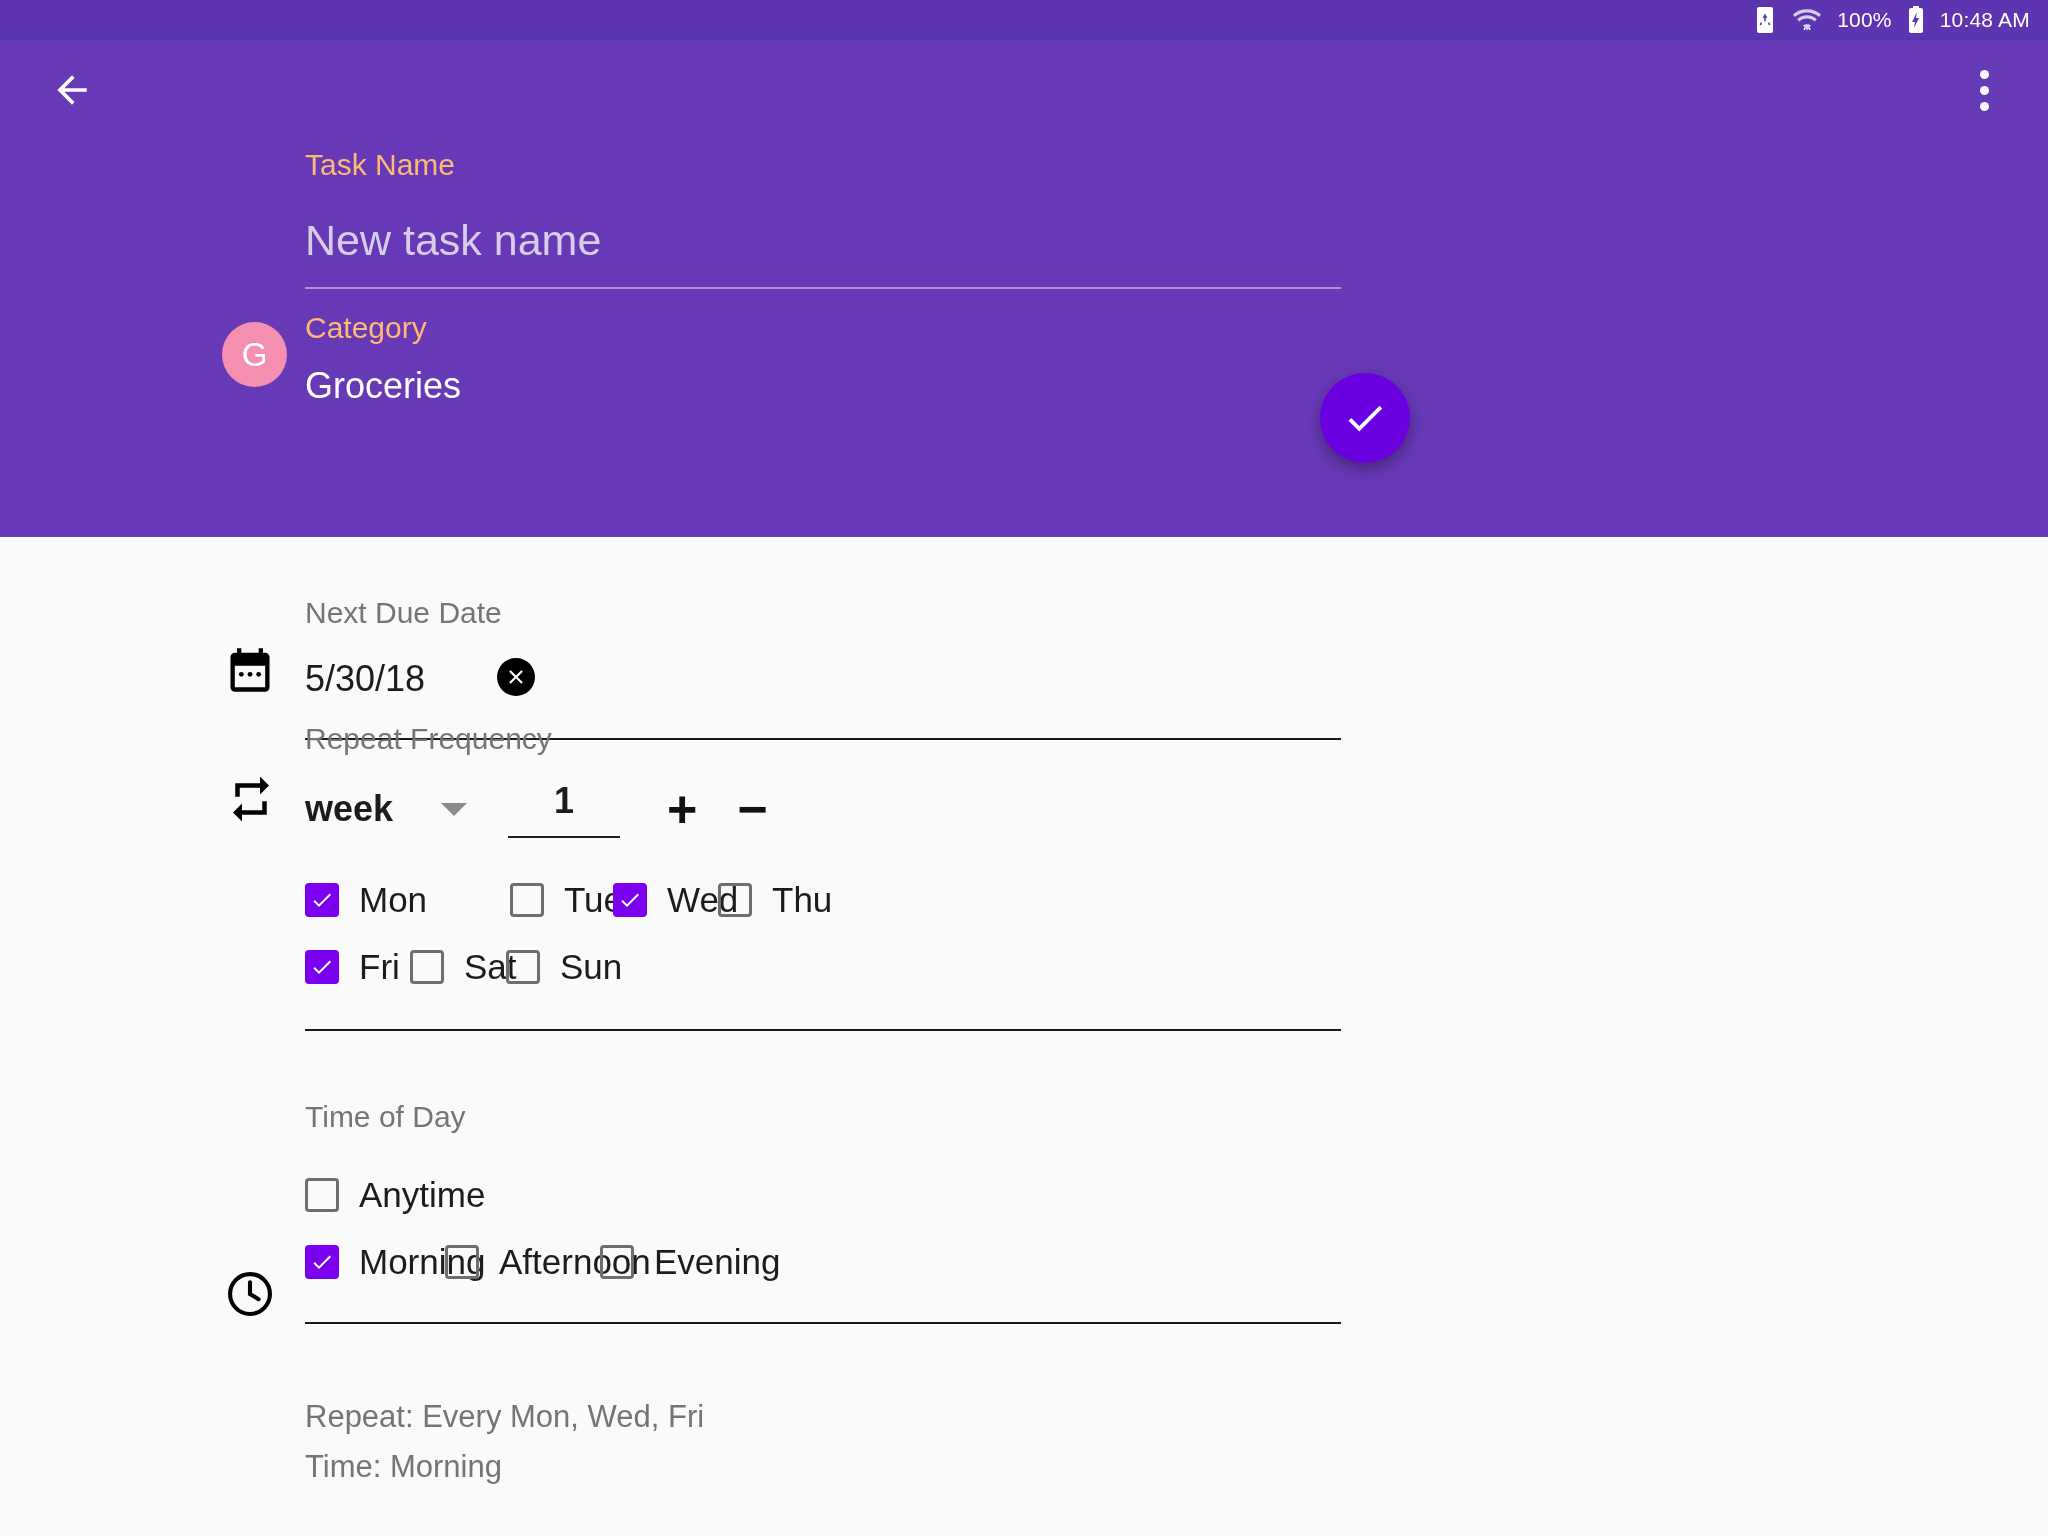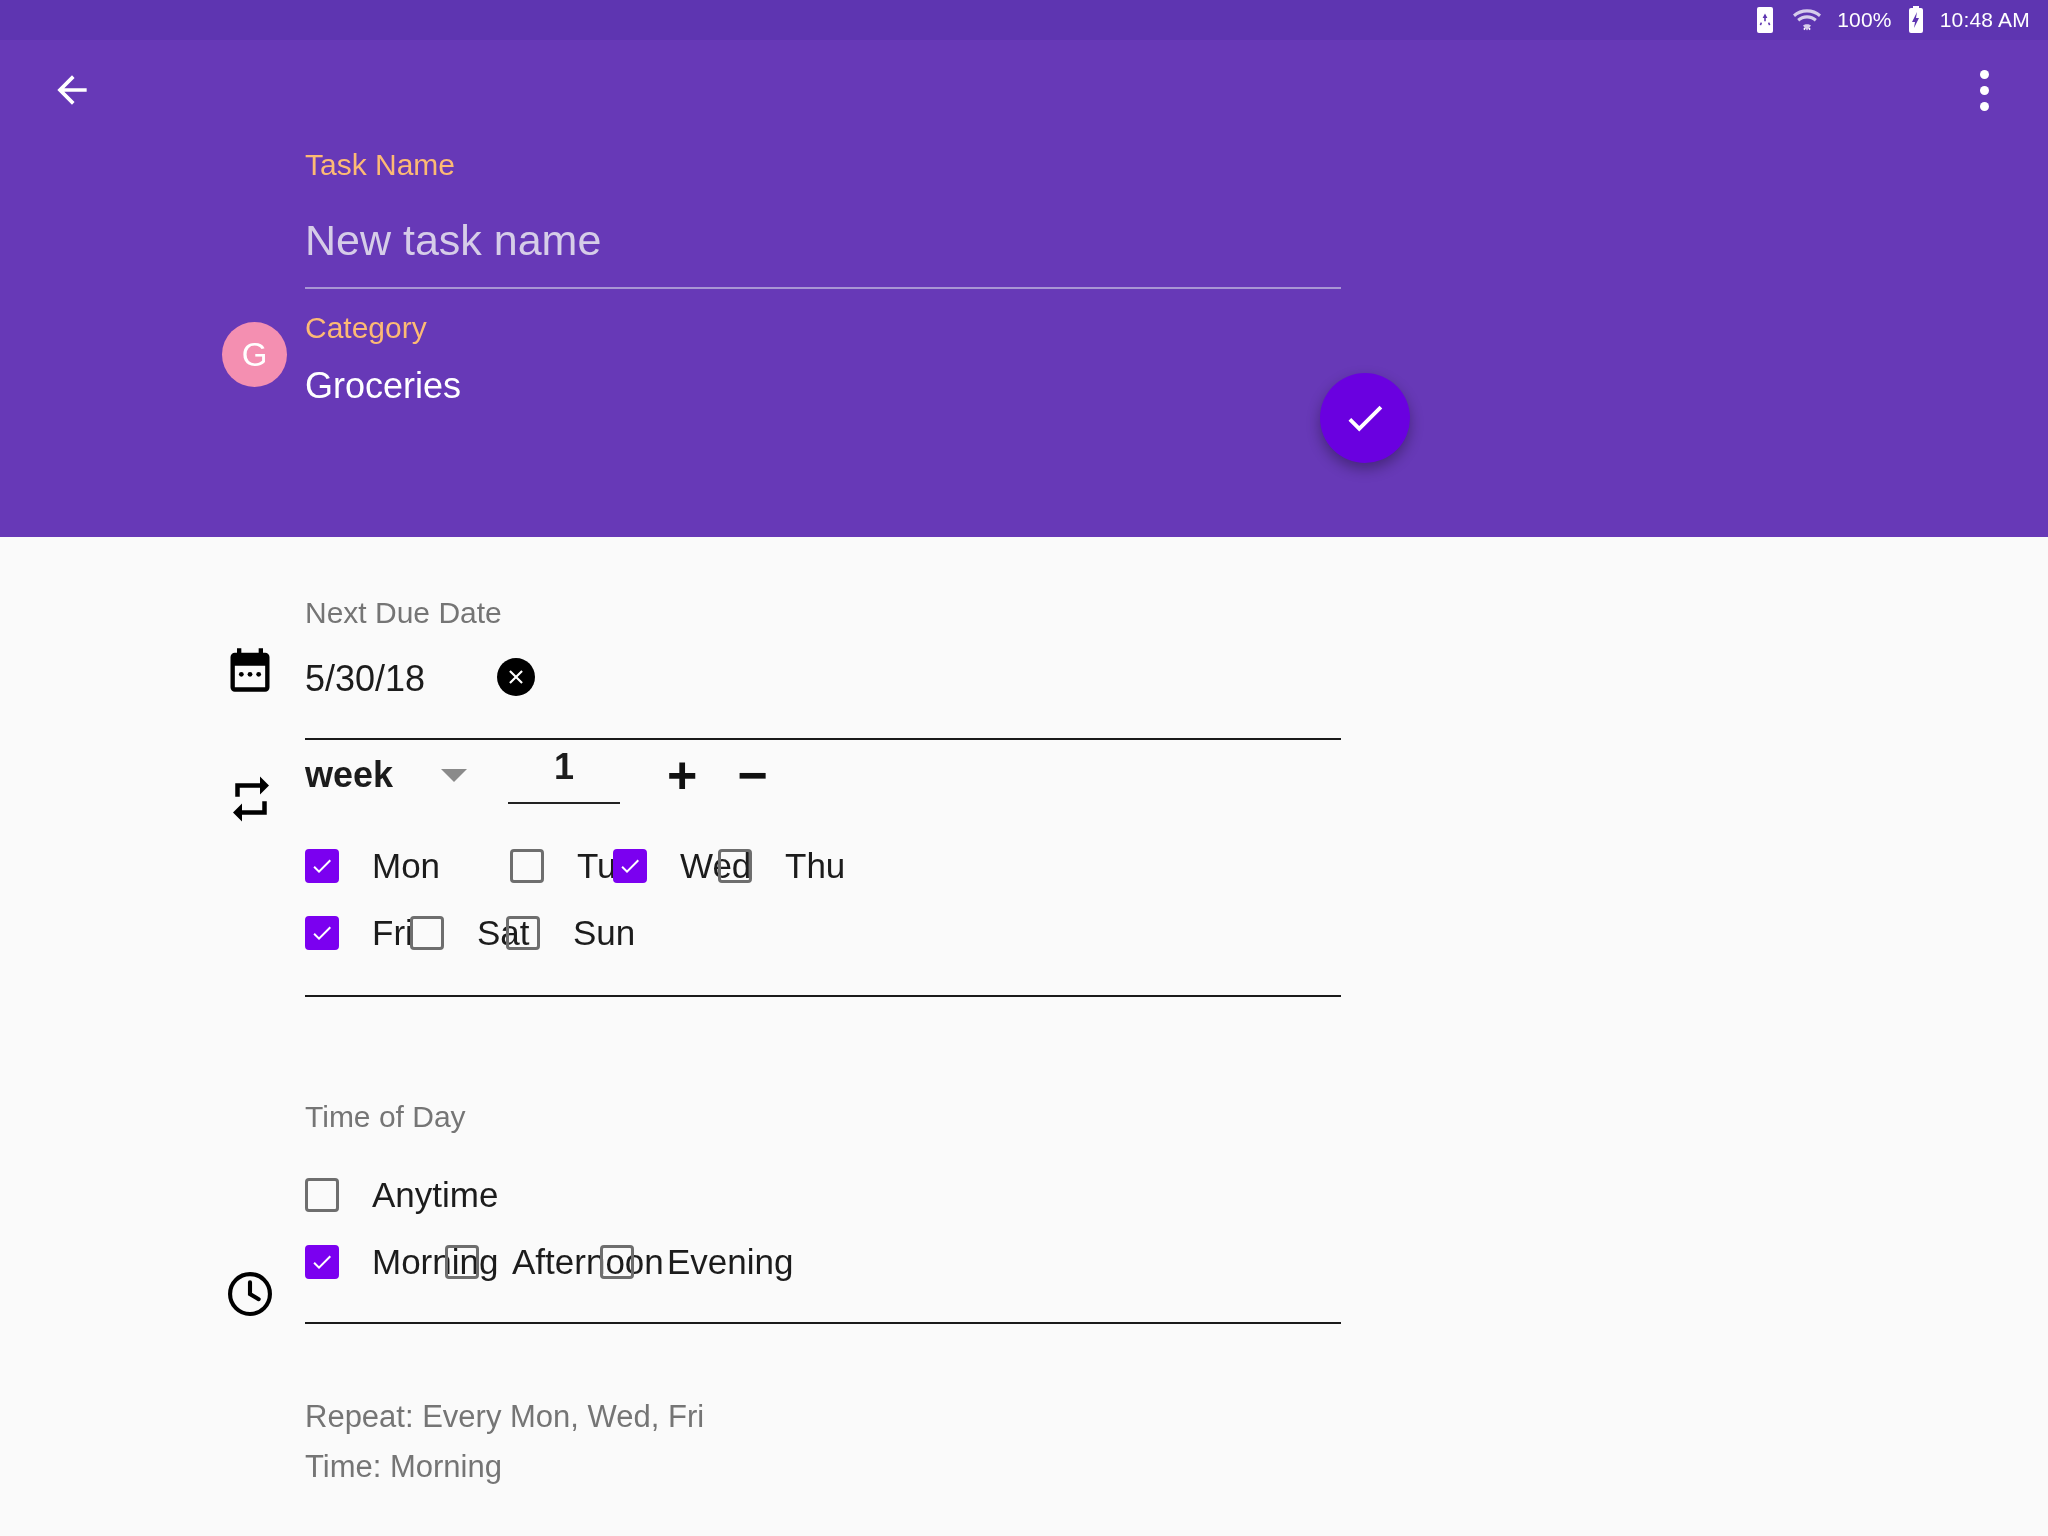--- a/index.html
+++ b/index.html
@@ -88,21 +88,21 @@
   }
   .num-box {
     margin-left: 41px; width: 112px; text-align: center;
     color: #1c1c1c; font-size: 36px; padding-bottom: 14px;
     border-bottom: 2px solid #222;
   }
   .pm { font-size: 52px; color: #111; line-height: 1; }
 
   
   .cbrow { display: flex; align-items: center; }
-  .cbitem { display: flex; align-items: center; gap: 13px; }
+  .cbitem { display: flex; align-items: center; }
   .cbox {
     width: 34px; height: 34px; border-radius: 4px;
     display: flex; align-items: center; justify-content: center; flex: none;
   }
   .cbox.off { border: 3px solid #6e6e6e; background: transparent; }
   .cbox.on  { background: #7b00f0; border: 3px solid #7b00f0; }
   .cblabel { margin-left: 20px; color: #1c1c1c; font-size: 35px; white-space: nowrap; }
 
   .summary { color: #757575; font-size: 31px; line-height: 1.6; }
 </style>
@@ -171,20 +171,21 @@
     </div>
   </div>
 
   <div class="row" style="top:722px;">
     <span class="row-icon" style="top:50px;">
       <svg width="54" height="54" viewBox="0 0 24 24">
         <path d="M7 7h9v3l4-4-4-4v3H5v6h2V7zm10 10H8v-3l-4 4 4 4v-3h11v-6h-2v4z" fill="#000"></path>
       </svg>
     </span>
     <div class="fld">
+      <div class="fld-label">Repeat Frequency</div>
 
       <div class="freq-line" style="margin-top:24px;">
         <span class="sel-text">week</span>
         <span class="caret"></span>
         <span class="num-box">1</span>
         <span class="pm" style="margin-left:47px;">+</span>
         <span class="pm" style="margin-left:40px;">−</span>
       </div>
 
       <div class="cbrow" style="margin-top:42px;">

